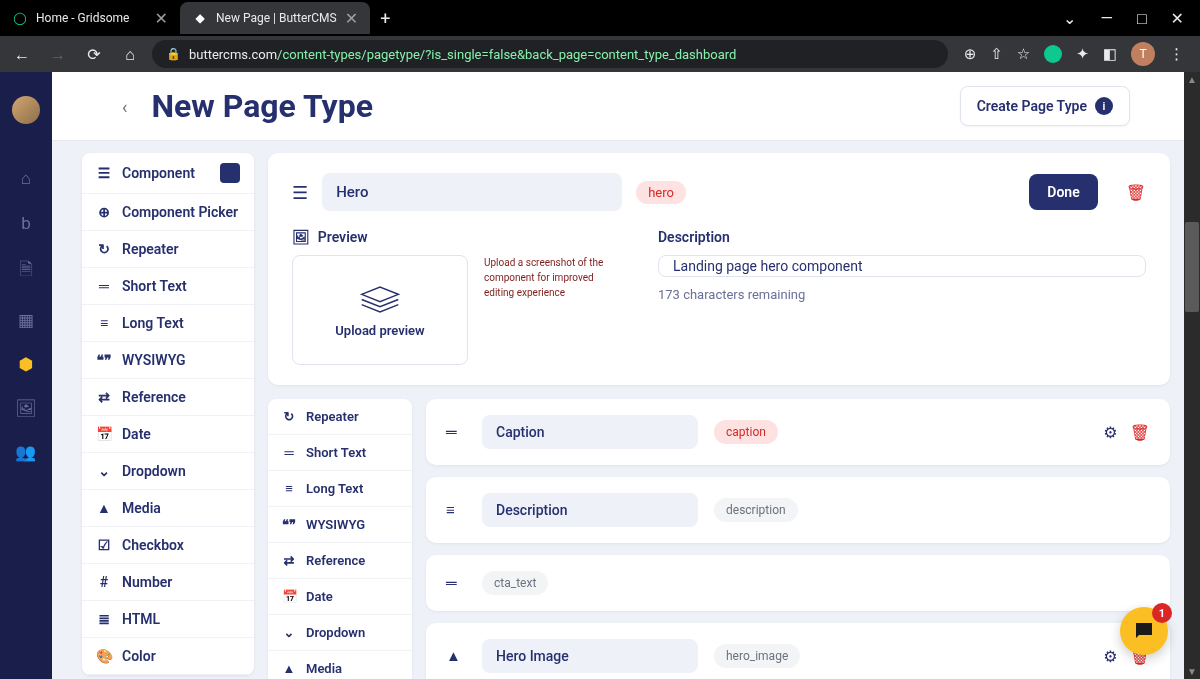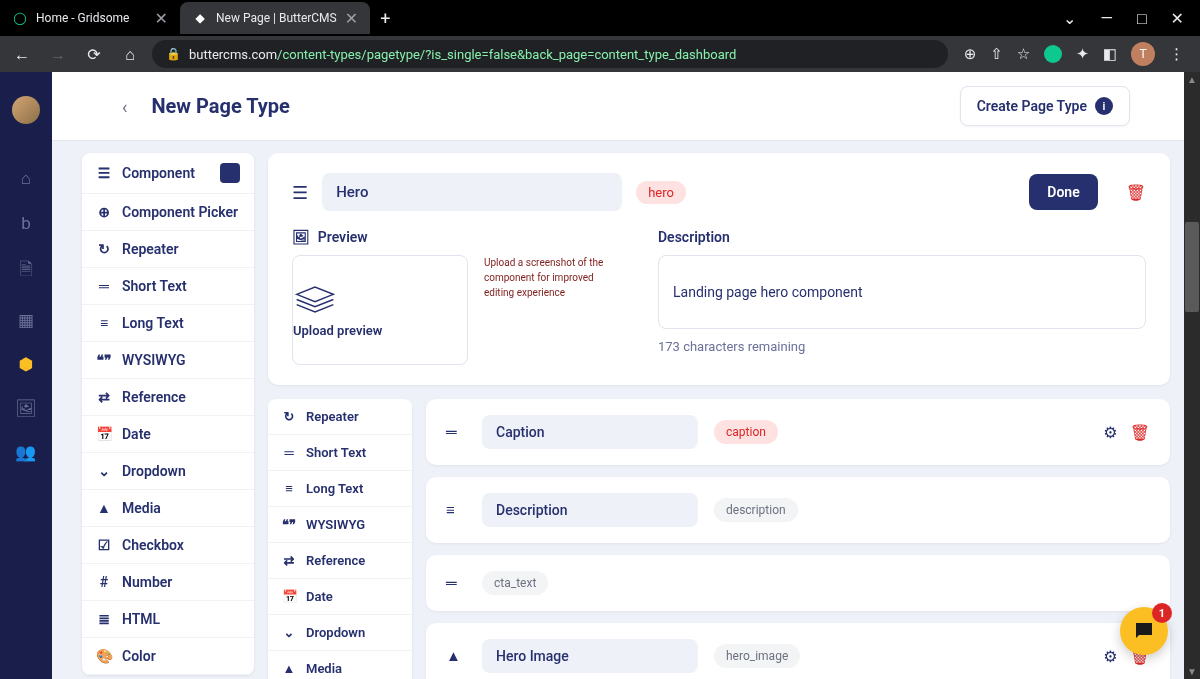--- a/index.html
+++ b/index.html
@@ -38,21 +38,21 @@
 .leftnav { width: 52px; background: #1a1e4a; display: flex; flex-direction: column; align-items: center; padding-top: 24px; gap: 24px; }
 .leftnav .avatar { width: 28px; height: 28px; border-radius: 50%; background: linear-gradient(135deg,#d4a574,#8b6f47); margin-bottom: 20px; }
 .leftnav-icon { color: #6b7099; font-size: 17px; cursor: pointer; }
 .leftnav-icon.active { color: #fbbf24; }
 
 .content { flex: 1; background: #eef1f8; overflow: hidden; position: relative; }
 
 .header { background: #fff; padding: 14px 70px; display: flex; align-items: center; justify-content: space-between; border-bottom: 1px solid #e5e7eb; }
 .header-left { display: flex; align-items: center; gap: 24px; }
 .back-arrow { color: #6b7280; font-size: 18px; cursor: pointer; }
-.page-title { color: #27306e; font-size: 20px; font-weight: 700; }
+.page-title { color: #27306e; font-size: 32px; font-weight: 700; }
 .create-btn { background: #fff; border: 1px solid #e0e4ef; border-radius: 8px; padding: 10px 16px; color: #27306e; font-weight: 600; font-size: 14px; display: flex; align-items: center; gap: 8px; cursor: pointer; box-shadow: 0 1px 3px rgba(0,0,0,0.05); }
 .info-badge { width: 18px; height: 18px; border-radius: 50%; background: #27306e; color: #fff; font-size: 11px; display: flex; align-items: center; justify-content: center; }
 
 .body { display: flex; gap: 14px; padding: 12px 30px; height: calc(100% - 64px); }
 
 .sidebar { width: 172px; background: #fff; border-radius: 8px; box-shadow: 0 1px 3px rgba(0,0,0,0.08); overflow: hidden; align-self: flex-start; }
 .side-item { padding: 10px 14px; display: flex; align-items: center; gap: 10px; color: #27306e; font-size: 14px; font-weight: 600; cursor: pointer; border-bottom: 1px solid #f0f2f8; }
 .side-item.first { justify-content: space-between; }
 .side-item .lbl { display:flex; align-items:center; gap:10px; }
 .side-icon { width: 16px; color: #27306e; text-align:center; }
@@ -66,26 +66,26 @@
 .hero-name { flex: 0 0 300px; background: #eef1f8; border: none; border-radius: 8px; padding: 10px 14px; color: #27306e; font-size: 15px; font-weight: 500; }
 .hero-slug { background: #fee2e2; color: #dc2626; padding: 4px 12px; border-radius: 14px; font-size: 13px; }
 .hero-actions { margin-left: auto; display: flex; gap: 28px; align-items: center; }
 .done-btn { background: #27306e; color: #fff; border: none; border-radius: 8px; padding: 10px 18px; font-weight: 600; font-size: 14px; cursor: pointer; }
 .trash-red { color: #dc2626; cursor: pointer; font-size: 16px; }
 
 .hero-mid { display: flex; gap: 36px; }
 .preview-col { flex: 0 0 330px; }
 .section-label { color: #27306e; font-size: 14px; font-weight: 600; display: flex; align-items: center; gap: 8px; margin-bottom: 10px; }
 .preview-row { display: flex; gap: 16px; }
-.preview-box { width: 176px; height: 110px; border: 1px solid #e0e4ef; border-radius: 8px; display: flex; flex-direction: column; justify-content: center; gap: 10px; cursor: pointer; }
+.preview-box { width: 176px; height: 110px; border: 1px solid #e0e4ef; border-radius: 8px; display: flex; flex-direction: column; align-items: center; justify-content: center; gap: 10px; cursor: pointer; }
 .preview-box svg { width: 44px; height: 30px; stroke: #27306e; fill: none; stroke-width: 2; }
 .preview-text { color: #27306e; font-size: 13px; font-weight: 600; }
 .preview-help { color: #7f1d1d; font-size: 10px; line-height: 1.5; flex: 1; }
 .desc-col { flex: 1; }
-.desc-input { width: 100%; border: 1px solid #e0e4ef; border-radius: 8px; padding: 28px 14px; font-size: 14px; color: #27306e; }
+.desc-input { width: 100%; border: 1px solid #e0e4ef; border-radius: 8px; padding: 2px 14px; font-size: 14px; color: #27306e; }
 .remaining { color: #6b7099; font-size: 13px; margin-top: 10px; }
 
 .repeater-area { display: flex; gap: 14px; }
 .inner-sidebar { width: 144px; background: #fff; border-radius: 8px; box-shadow: 0 1px 3px rgba(0,0,0,0.06); align-self: flex-start; overflow: hidden; }
 .inner-item { padding: 10px 14px; display: flex; align-items: center; gap: 10px; color: #27306e; font-size: 13px; font-weight: 600; cursor: pointer; border-bottom: 1px solid #f0f2f8; }
 .inner-item .side-icon { width: 14px; }
 
 .fields-col { flex: 1; display: flex; flex-direction: column; gap: 12px; }
 .field-card { background: #fff; border-radius: 10px; padding: 16px 20px; display: flex; align-items: center; gap: 16px; box-shadow: 0 1px 3px rgba(0,0,0,0.06); }
 .field-type-icon { color: #27306e; font-size: 15px; width: 20px; }

